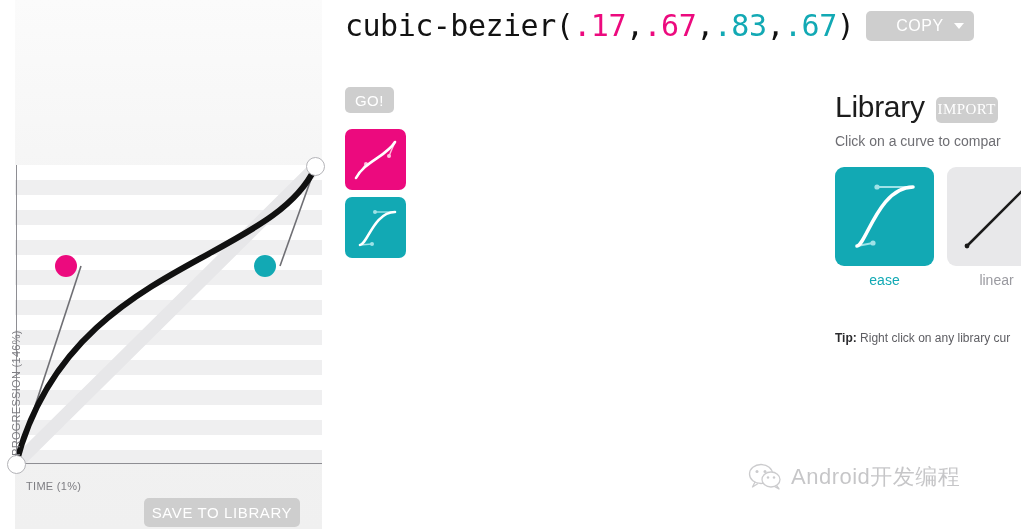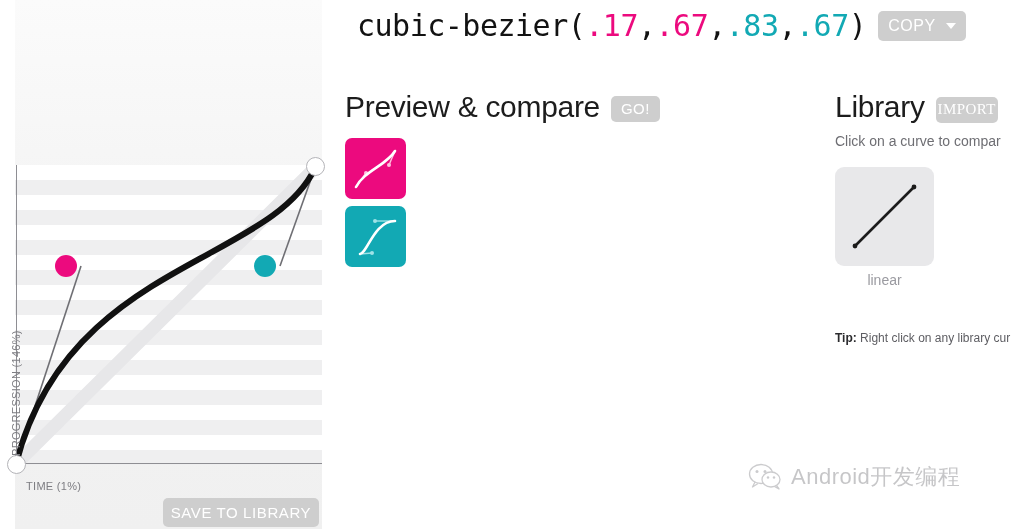--- a/index.html
+++ b/index.html
@@ -79,40 +79,38 @@
     width: 156px; height: 29px;
     border-radius: 5px;
     background: #cecece;
     color: #ffffff;
     font-size: 15px;
     letter-spacing: .6px;
     display: flex; align-items: center; justify-content: center;
     cursor: pointer; user-select: none;
     border: none;
     font-family: "Liberation Sans", sans-serif;
-    margin-left: 19px;
   }
 
   
   #expression-row {
     position: absolute; left: 345px; top: 8px;
     display: flex; align-items: center; gap: 12px;
   }
   #bezier-expression {
     font-family: "DejaVu Sans Mono", monospace;
     font-size: 30px;
     color: #121212;
     letter-spacing: -0.5px;
     white-space: nowrap;
-    margin-left: 12px;
   }
   #bezier-expression .v-pink { color: #ec0a7e; }
   #bezier-expression .v-teal { color: #12a9b4; }
   #copy-button {
-    height: 30px; padding: 0 10px 0 10px;
+    height: 30px; padding: 0 10px 0 30px;
     border-radius: 5px; background: #cecece;
     color: #ffffff; font-size: 16px; letter-spacing: .5px;
     display: flex; align-items: center; gap: 10px;
     cursor: pointer; user-select: none; border: none;
     font-family: "Liberation Sans", sans-serif;
     justify-content: flex-end;
   }
   .caret-down {
     width: 0; height: 0;
     border-left: 5px solid transparent;
@@ -254,21 +252,20 @@
   <div id="expression-row">
     <div id="bezier-expression"><span>cubic-bezier(</span><span class="v-pink">.17</span><span>,</span><span class="v-pink">.67</span><span>,</span><span class="v-teal">.83</span><span>,</span><span class="v-teal">.67</span><span>)</span></div>
     <button id="copy-button">
       <span>COPY</span>
       <span class="caret-down"></span>
     </button>
   </div>
 
   <div id="preview-section">
     <div class="section-title-row">
-      <div class="section-title">Preview &amp; compare</div>
       <button id="go-button">GO!</button>
     </div>
     <div class="preview-swatches">
       <div class="swatch" id="swatch-current">
         <svg width="61" height="61" viewBox="0 0 61 61">
           <line x1="11" y1="49" x2="21" y2="35" stroke="#ffc0de" stroke-width="1.4"></line>
           <line x1="50" y1="13" x2="44" y2="27" stroke="#ffc0de" stroke-width="1.4"></line>
           <circle cx="21" cy="35" r="2" fill="#ffc0de"></circle>
           <circle cx="44" cy="27" r="2" fill="#ffc0de"></circle>
           <path d="M 11 49 C 19 33 42 27 50 13" fill="none" stroke="#ffffff" stroke-width="2.6" stroke-linecap="round"></path>
@@ -288,20 +285,32 @@
 
   <div id="library-section">
     <div class="section-title-row">
       <div class="section-title">Library</div>
       <button id="import-button">IMPORT</button>
     </div>
     <div id="library-subtitle">Click on a curve to compar</div>
 
     <div id="library-grid">
       <div class="lib-item">
+        <div class="lib-thumb selected">
+          <svg width="99" height="99" viewBox="0 0 99 99">
+            <line x1="22" y1="79" x2="38" y2="76" stroke="#9fe2e7" stroke-width="1.8"></line>
+            <line x1="78" y1="20" x2="42" y2="20" stroke="#9fe2e7" stroke-width="1.8"></line>
+            <circle cx="38" cy="76" r="2.6" fill="#9fe2e7"></circle>
+            <circle cx="42" cy="20" r="2.6" fill="#9fe2e7"></circle>
+            <path d="M 22 79 C 31 78 44 20 78 20" fill="none" stroke="#ffffff" stroke-width="3.6" stroke-linecap="round"></path>
+          </svg>
+        </div>
+        <div class="lib-label selected">ease</div>
+      </div>
+      <div class="lib-item">
         <div class="lib-thumb unselected">
           <svg width="99" height="99" viewBox="0 0 99 99">
             <circle cx="20" cy="79" r="2.4" fill="#1b1b1b"></circle>
             <circle cx="79" cy="20" r="2.4" fill="#1b1b1b"></circle>
             <path d="M 20 79 L 79 20" fill="none" stroke="#1b1b1b" stroke-width="2.6" stroke-linecap="round"></path>
           </svg>
         </div>
         <div class="lib-label unselected">linear</div>
       </div>
     </div>

